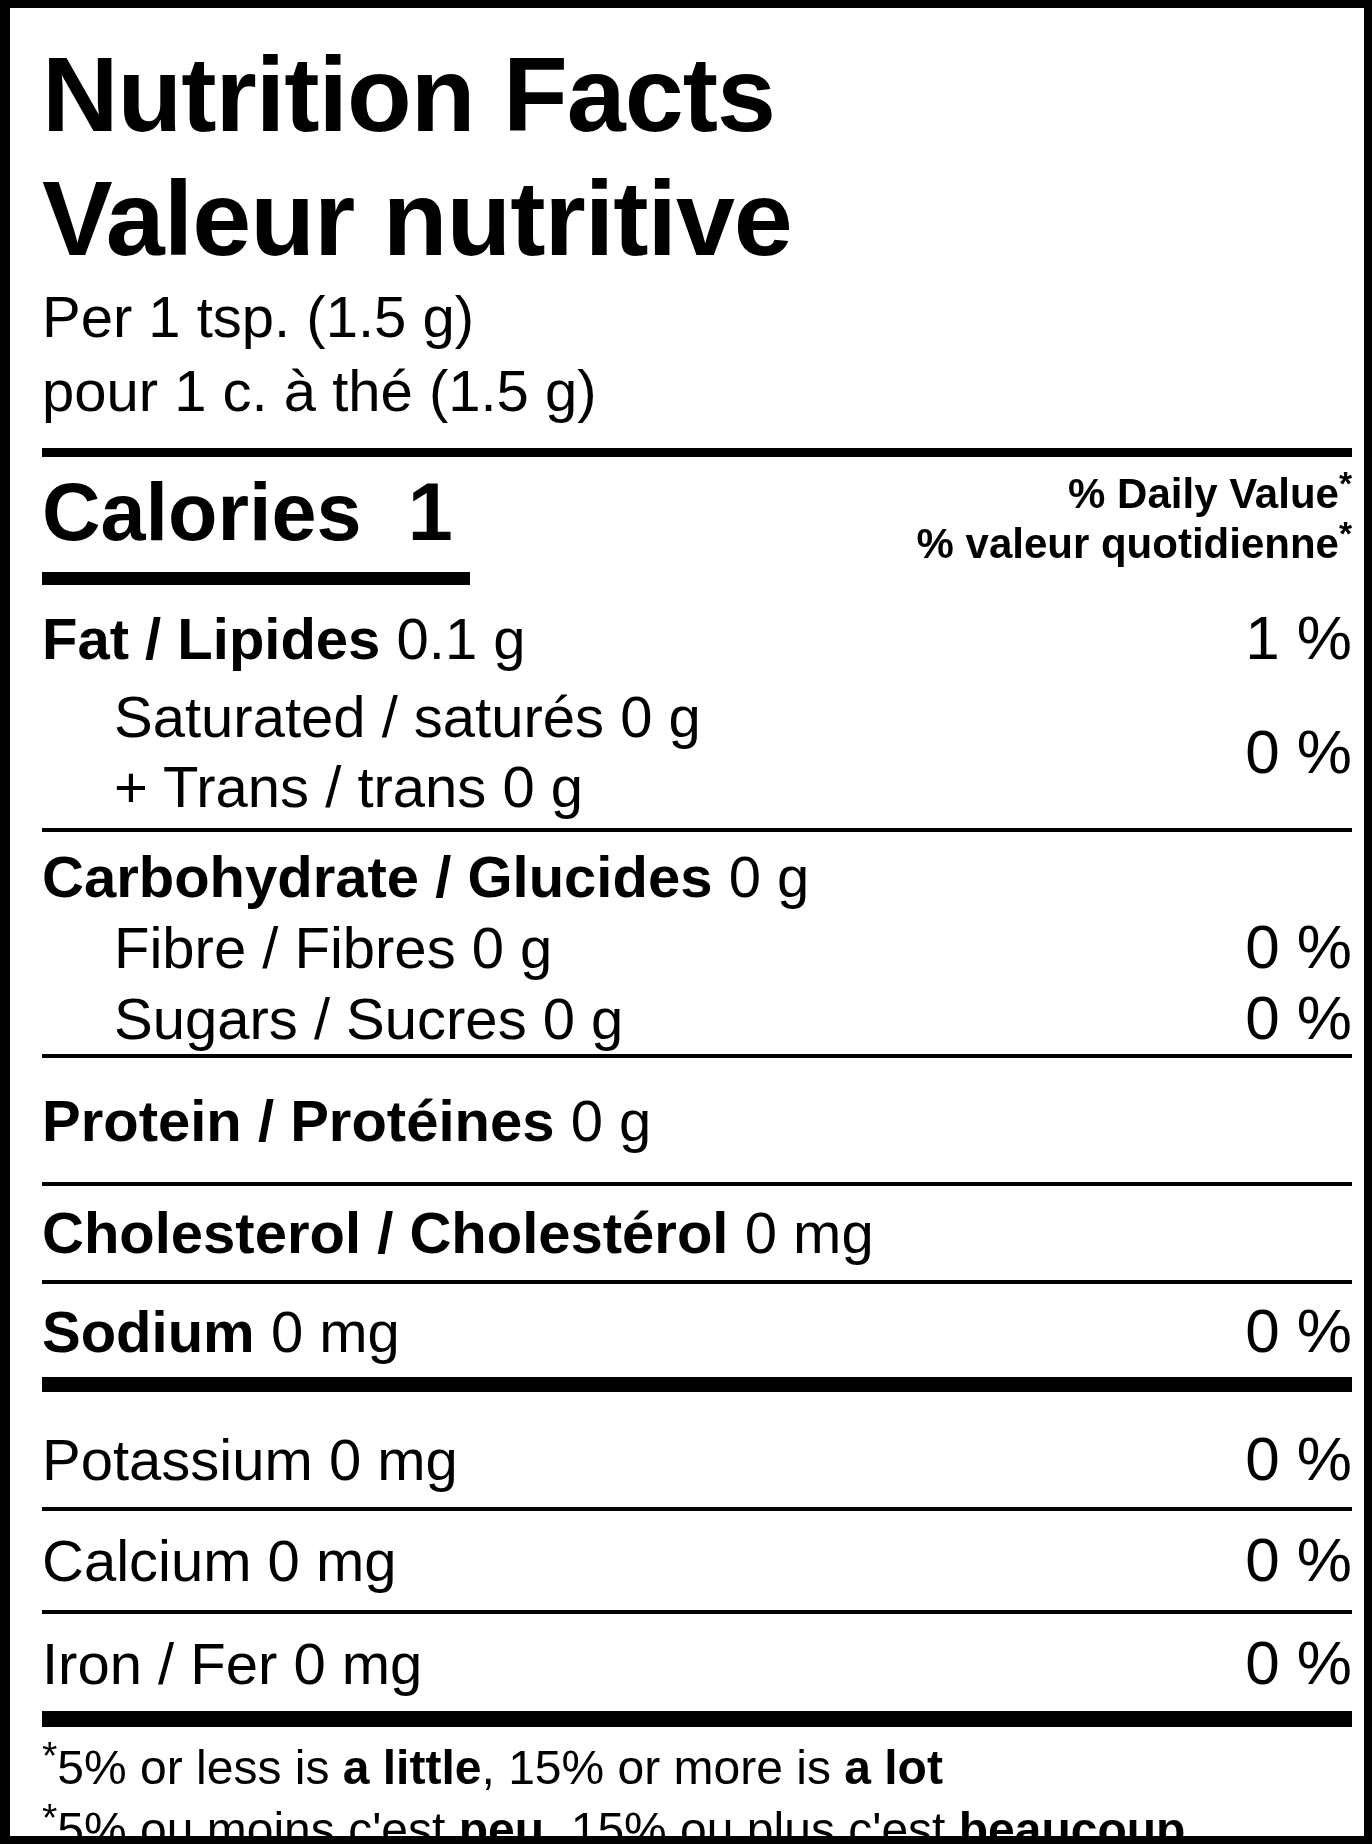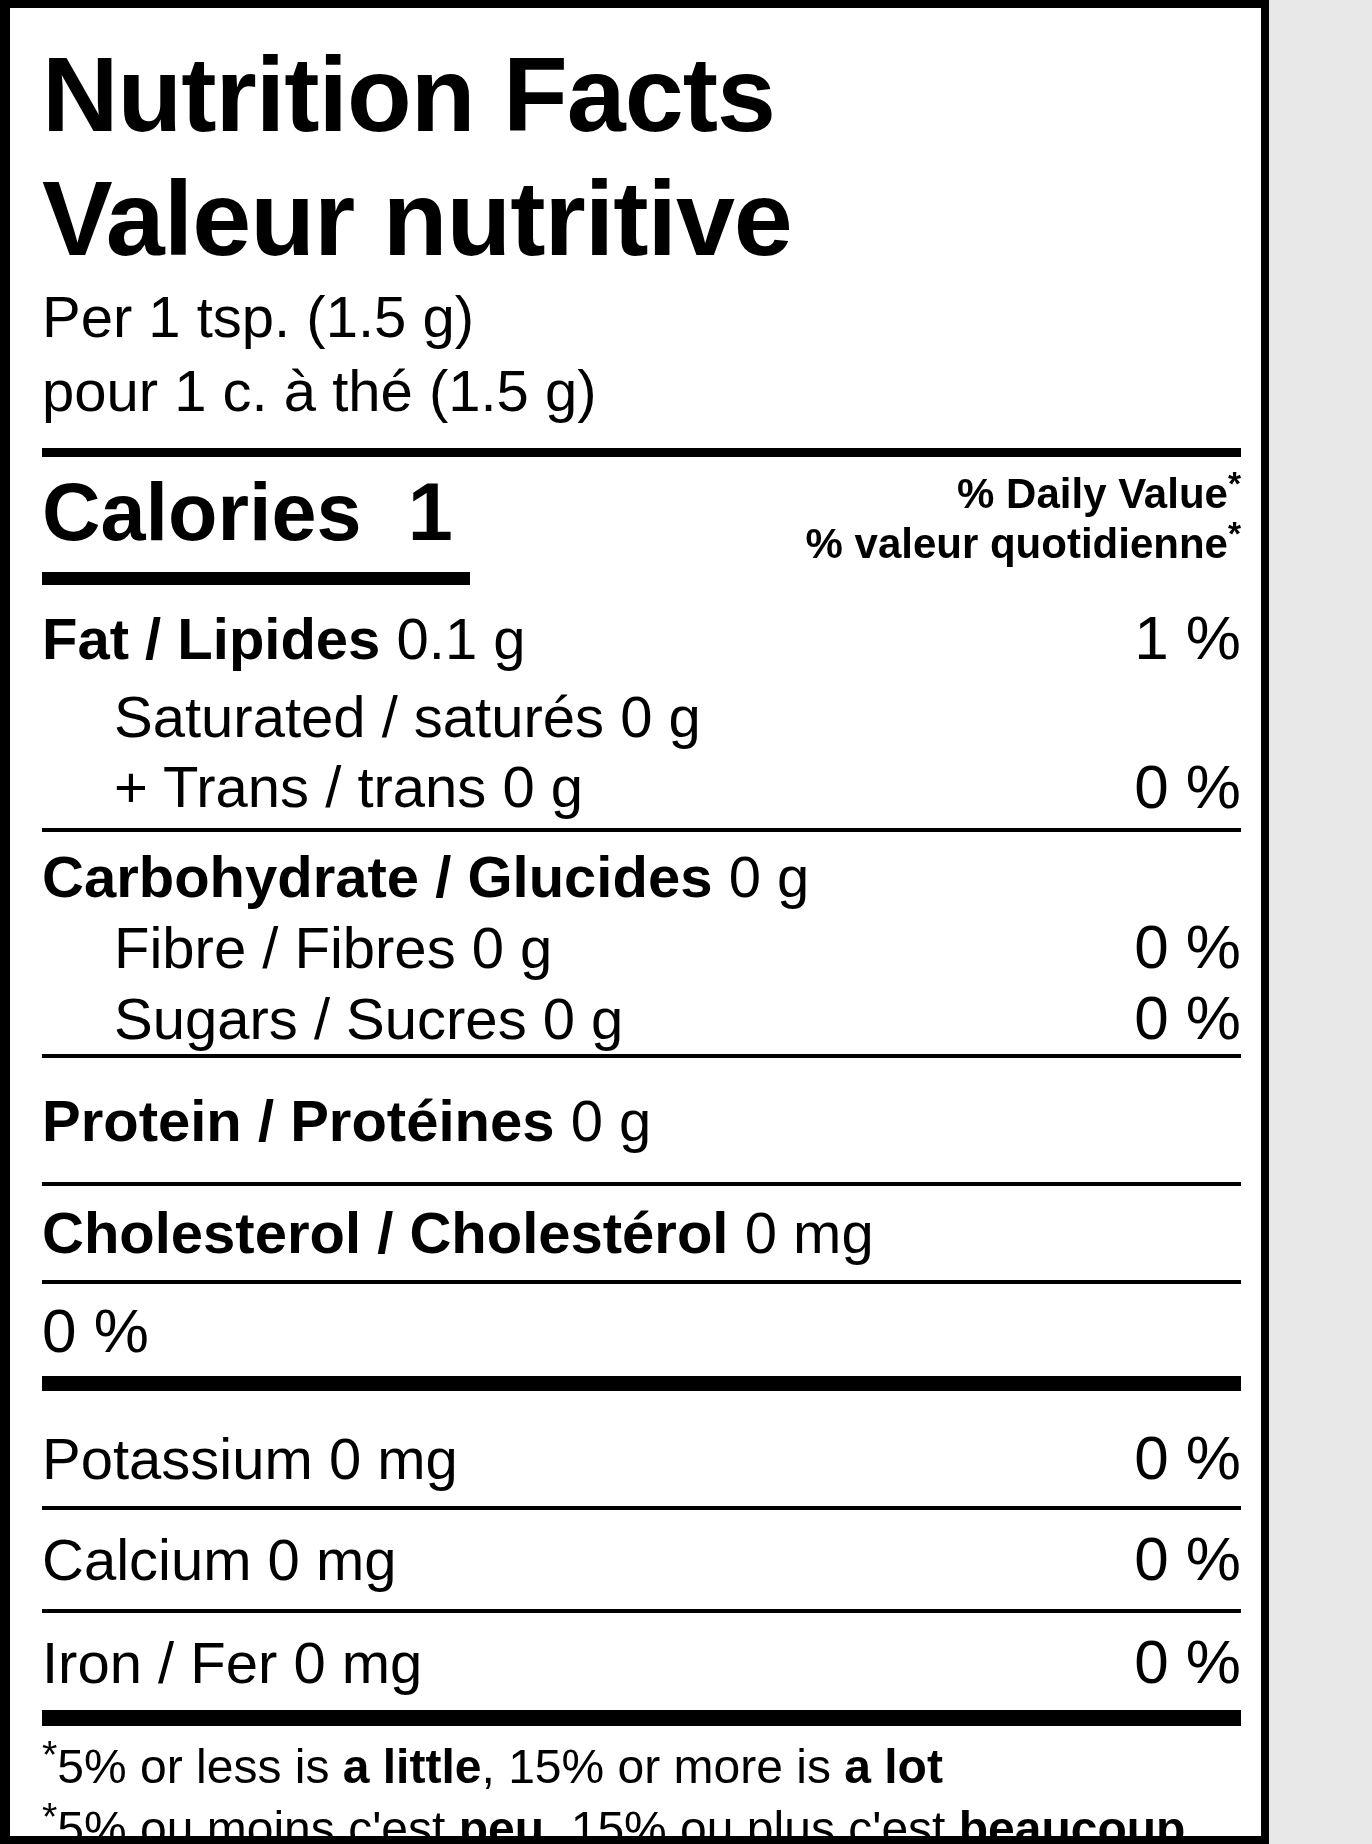--- a/index.html
+++ b/index.html
@@ -1,23 +1,23 @@
 <!DOCTYPE html>
 <html><head>
 <meta charset="utf-8">
 <style>
   html,body { margin:0; padding:0; background:#e8e8e8; }
   * { box-sizing:border-box; }
 
   .nf-label {
-    width:1269px; height:1844px;
+    width:1372px; height:1844px;
     background:#fff; color:#000;
     border:8px solid #000;
     border-left-width:10px;
-    padding:12px 20px 10px 32px;
+    padding:12px 12px 10px 32px;
     font-family:"Liberation Sans","DejaVu Sans",sans-serif;
     display:flex; flex-direction:column;
     overflow:hidden;
     position:relative;
   }
 
   .title {
     font-size:106px; font-weight:bold; line-height:124px;
     letter-spacing:-1px; white-space:nowrap;
   }
@@ -42,21 +42,21 @@
   .sup { font-size:0.8em; vertical-align:0.4em; line-height:0; }
 
   .rows { font-size:58px; line-height:70px; }
   .row { display:flex; justify-content:space-between; align-items:baseline; white-space:nowrap; }
   .b { font-weight:bold; }
   .amt { margin-left:0.28em; }
   .pct { font-size:62px; }
   .indent { padding-left:72px; }
 
   .row-fat        { padding-top:18px;text-align:center; }
-  .group-satrans  { display:flex; justify-content:space-between; align-items:flex-end; padding-top:8px; padding-bottom:6px; white-space:nowrap; }
+  .group-satrans  { display:flex; justify-content:space-between; align-items:center; padding-top:8px; padding-bottom:6px; white-space:nowrap; }
   .row-carb       { padding-top:10px; }
   .row-protein    { padding-top:28px; padding-bottom:26px; }
   .row-chol       { padding-top:12px; padding-bottom:12px; }
   .row-sodium     { padding-top:12px; padding-bottom:10px; }
   .row-potassium  { padding-top:12px; padding-bottom:12px;margin-top:20px; }
   .row-calcium    { padding-top:14px; padding-bottom:14px;gap:24px; }
   .row-iron       { padding-top:14px; padding-bottom:12px; }
 
   .fn { font-size:48px; line-height:62px; white-space:nowrap; }
   .fn-en { margin-top:10px; }
@@ -126,20 +126,21 @@
 
     <div class="rule"></div>
 
     <div class="row row-chol">
       <div><span class="b">Cholesterol / Cholestérol</span><span class="amt">0 mg</span></div>
     </div>
 
     <div class="rule"></div>
 
     <div class="row row-sodium">
+      <div><span class="b">Sodium</span><span class="amt">0 mg</span></div>
       <div class="pct">0 %</div>
     </div>
 
     <div class="bar bar-sodium"></div>
 
     <div class="row row-potassium">
       <div>Potassium 0 mg</div>
       <div class="pct">0 %</div>
     </div>
 

